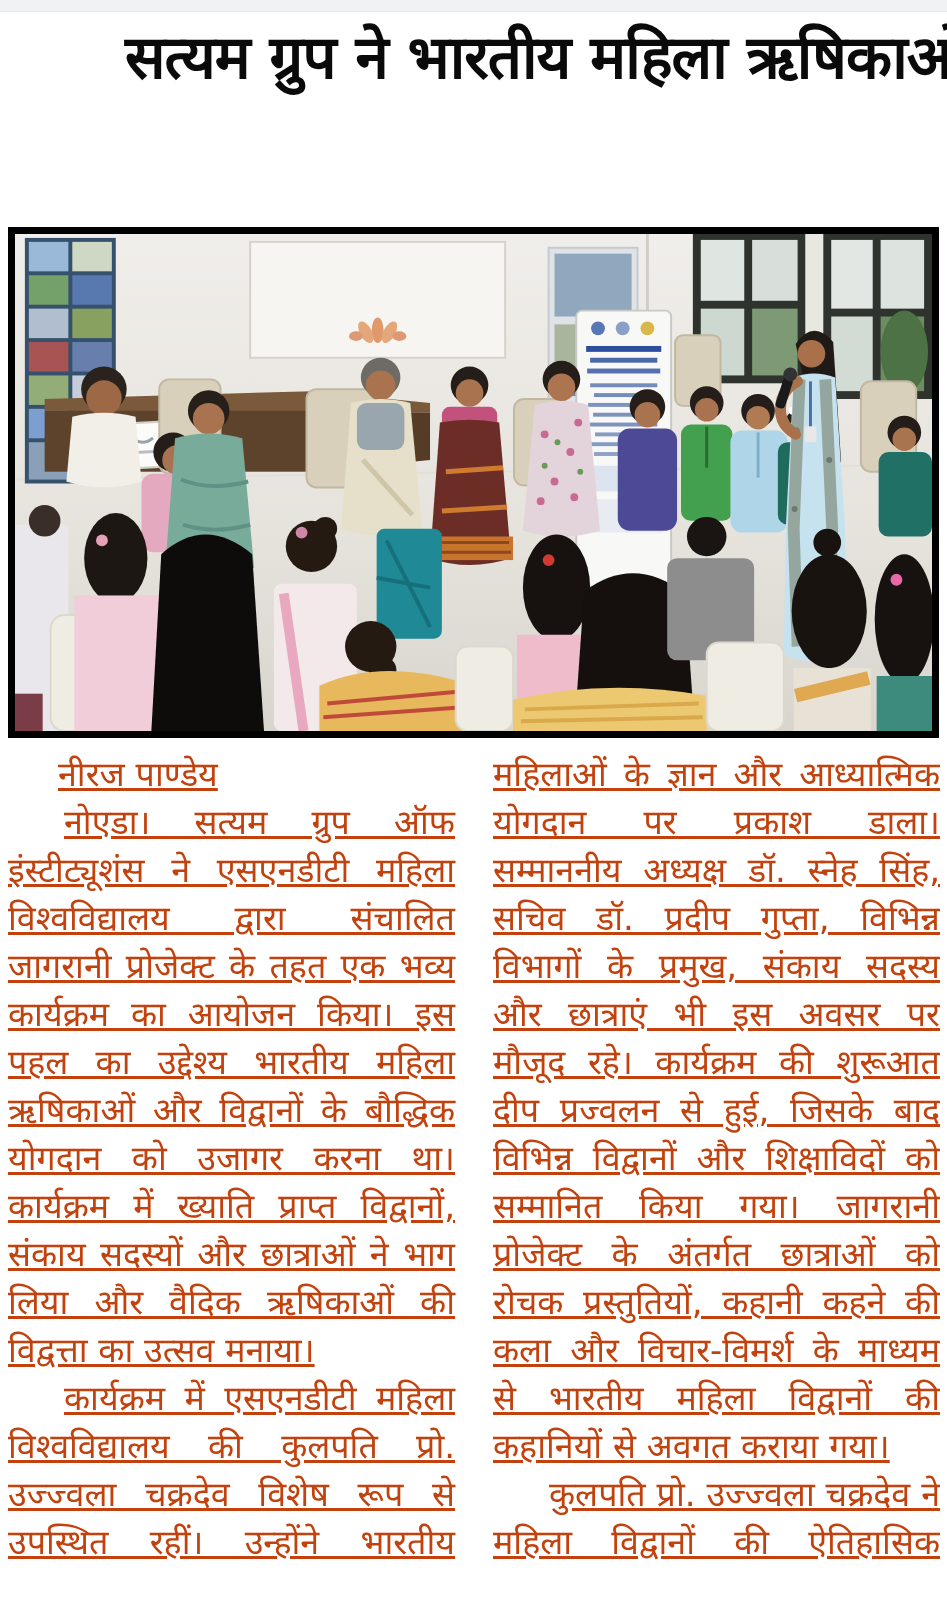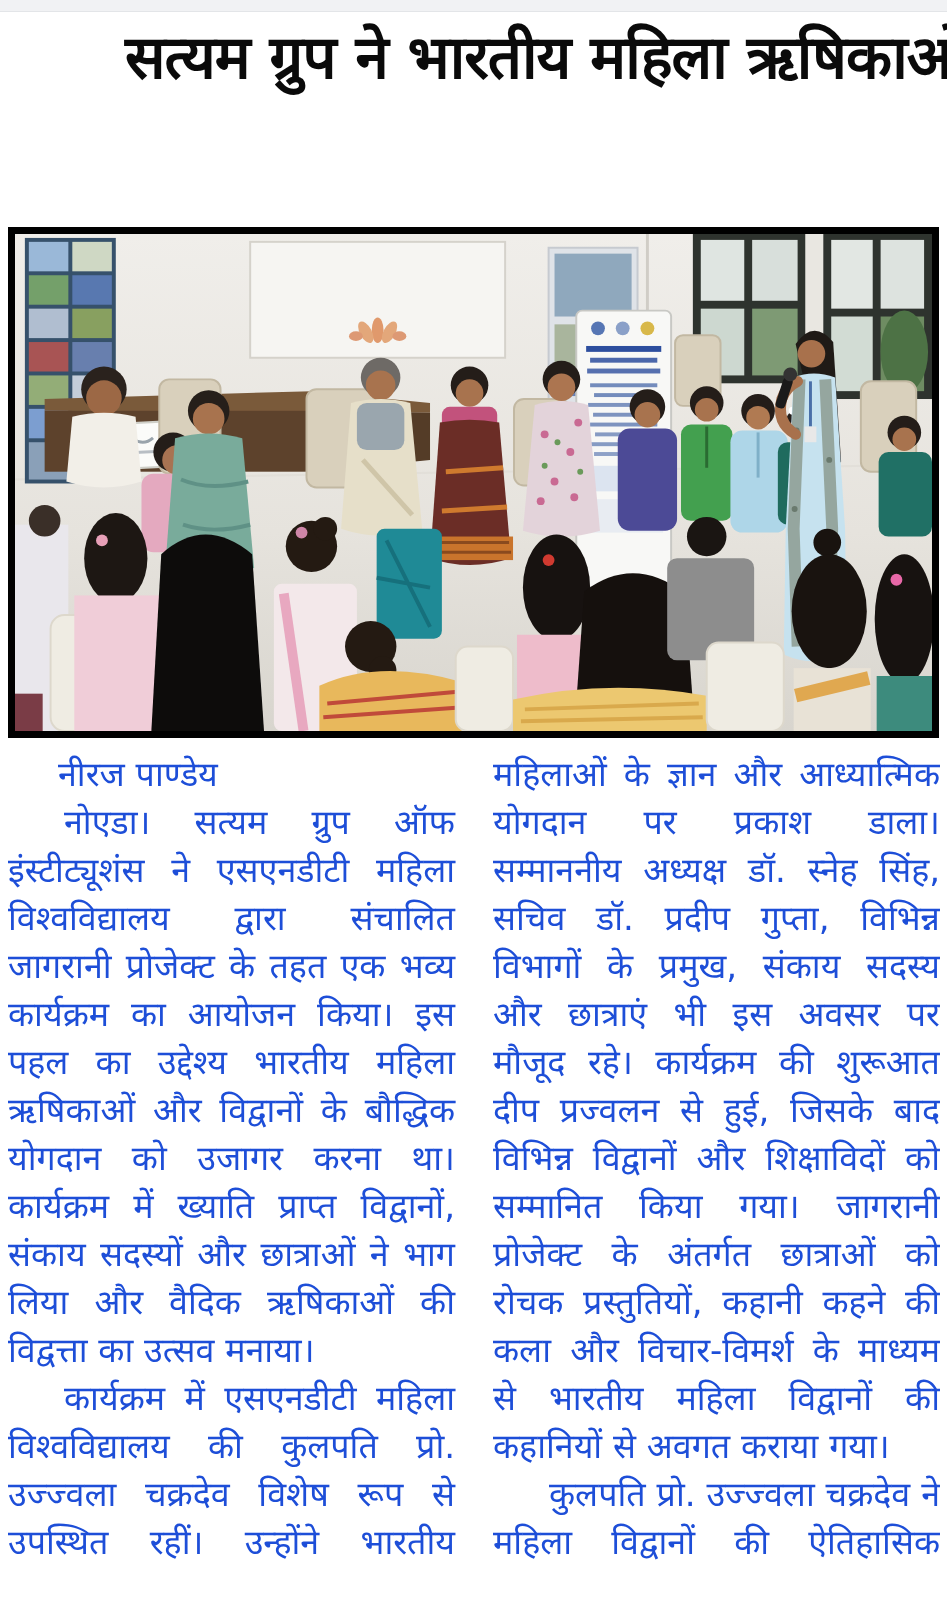--- a/index.html
+++ b/index.html
@@ -8,21 +8,21 @@
   .top-strip{position:absolute;top:0;left:0;width:947px;height:11px;background:#f1f2f4;
         border-bottom:1px solid #e3e5e8;}
   .headline{position:absolute;top:13px;left:0;width:947px;text-align:right;
         font-size:60px;line-height:89px;font-weight:800;color:#0a0a0a;letter-spacing:-1px;padding-left:20px;}
   .headline div{white-space:nowrap;}
   .photo-frame{position:absolute;left:8px;top:227px;width:931px;height:511px;
         background:#000;padding:7px;box-sizing:border-box;}
   .photo-frame svg{display:block;width:100%;height:100%;}
   .article{position:absolute;left:8px;top:750px;width:932px;height:850px;
         column-count:2;column-gap:38px;column-fill:auto;
-        font-size:34px;line-height:48px;color:#1d4ed8;text-align:justify;overflow:hidden;}
+        font-size:34px;line-height:48px;color:#c2410c;text-align:justify;overflow:hidden;text-decoration:underline;}
   .article p{margin:0;text-indent:56px;}
   .article p.byline{text-indent:50px;text-align:left;}
 </style>
 </head>
 <body>
 
 <div class="page">
 
   <div class="top-strip"></div>
 

